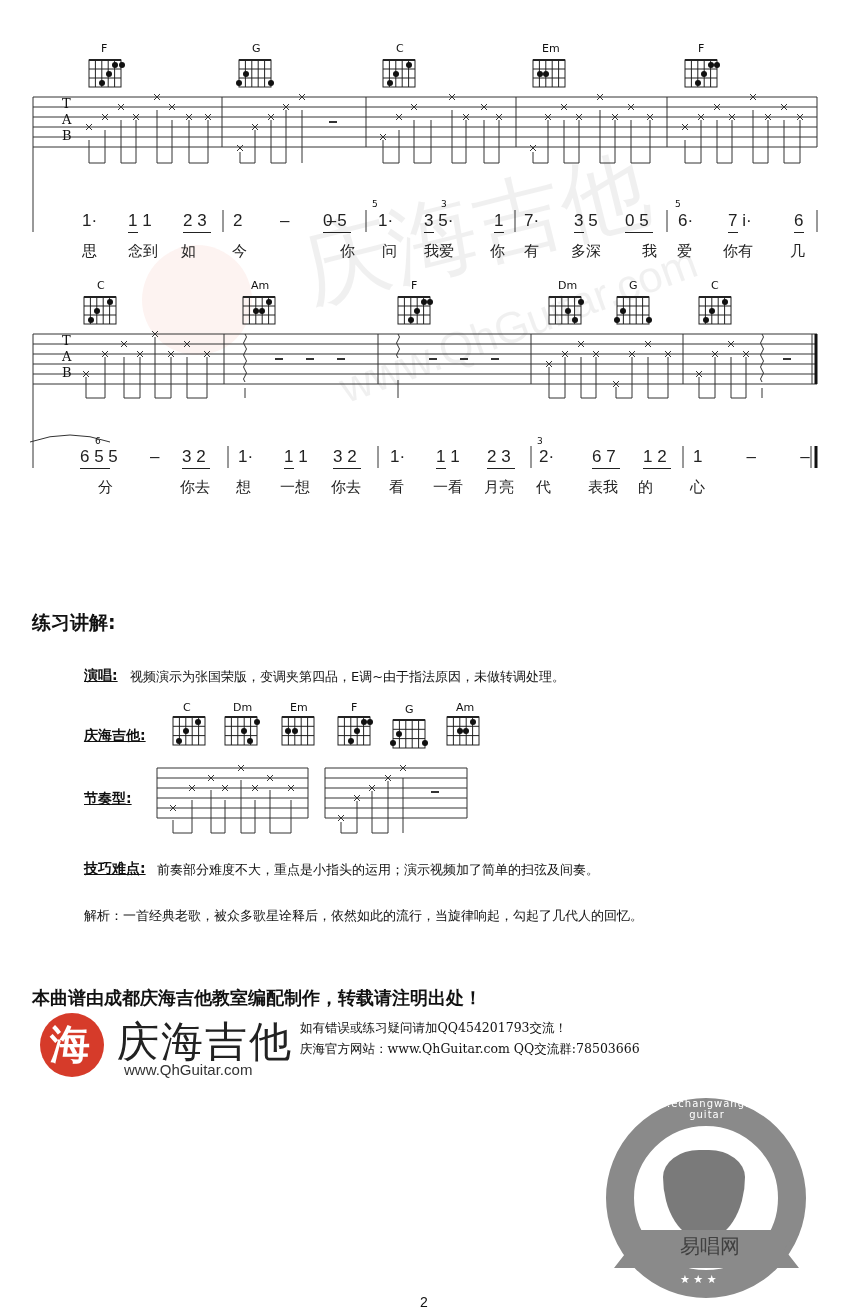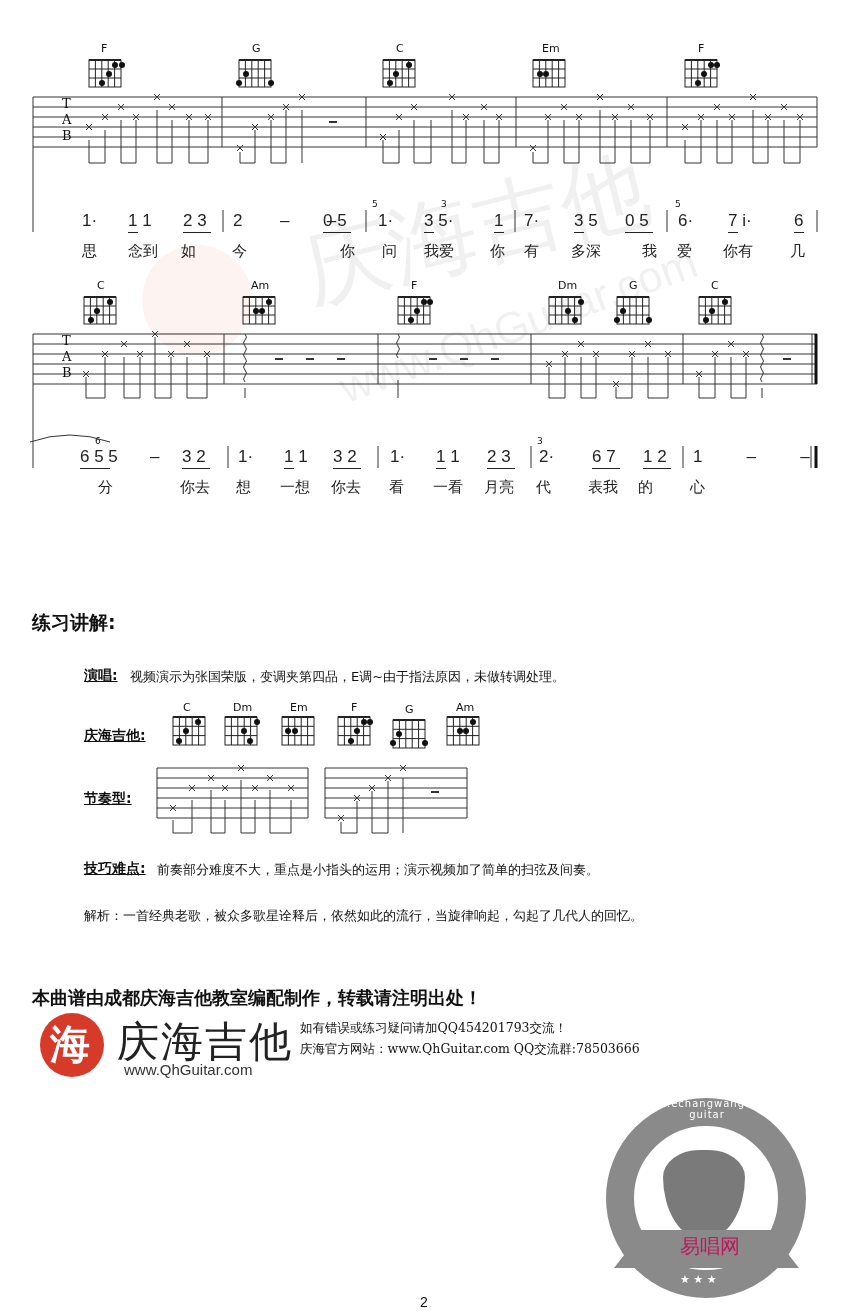--- a/index.html
+++ b/index.html
@@ -12,21 +12,21 @@
   .lbl { position:absolute; font-weight:bold; font-size:14px; font-family:"DejaVu Sans", sans-serif;text-decoration:underline; }
   .txt { position:absolute; font-size:13px; font-family:"DejaVu Sans", sans-serif; white-space:nowrap; }
   .credit { position:absolute; left:32px; top:986px; font-size:18px; font-weight:bold; font-family:"DejaVu Serif", serif; }
   .contact { position:absolute; font-size:12.5px; font-family:"DejaVu Serif", serif; white-space:nowrap; }
   .logo-text { position:absolute; left:117px; top:1014px; font-size:42px; letter-spacing:2px; font-family:"DejaVu Sans", sans-serif; color:#222; }
   .logo-url { position:absolute; left:124px; top:1061px; font-size:15px; color:#333; font-family:"Liberation Sans", sans-serif; }
   .pagenum { position:absolute; left:420px; top:1294px; font-size:14px; font-family:"Liberation Sans", sans-serif; }
   .watermark { position:absolute; left:300px; top:170px; font-size:88px; color:rgba(0,0,0,0.06); transform:rotate(-14deg); font-family:"DejaVu Sans", sans-serif; white-space:nowrap; pointer-events:none; }
   .watermark-url { position:absolute; left:330px; top:300px; font-size:44px; color:rgba(0,0,0,0.06); transform:rotate(-20deg); font-family:"Liberation Sans", sans-serif; white-space:nowrap; }
   .wm-logo { position:absolute; left:142px; top:245px; width:110px; height:110px; border-radius:50%; background:rgba(226,80,60,0.07); }
-  .badge-text { position:absolute; left:680px; top:1233px; font-size:20px; color:#be185d; font-family:Liberation Sans, sans-serif; }
+  .badge-text { position:absolute; left:680px; top:1233px; font-size:20px; color:#404040; font-family:Liberation Sans, sans-serif; }
 </style>
 </head>
 <body>
 
 <div class="wm-logo"></div>
 <div class="watermark">庆海吉他</div>
 <div class="watermark-url">www.QhGuitar.com</div>
 
 <svg width="848" height="560">
   <defs>

